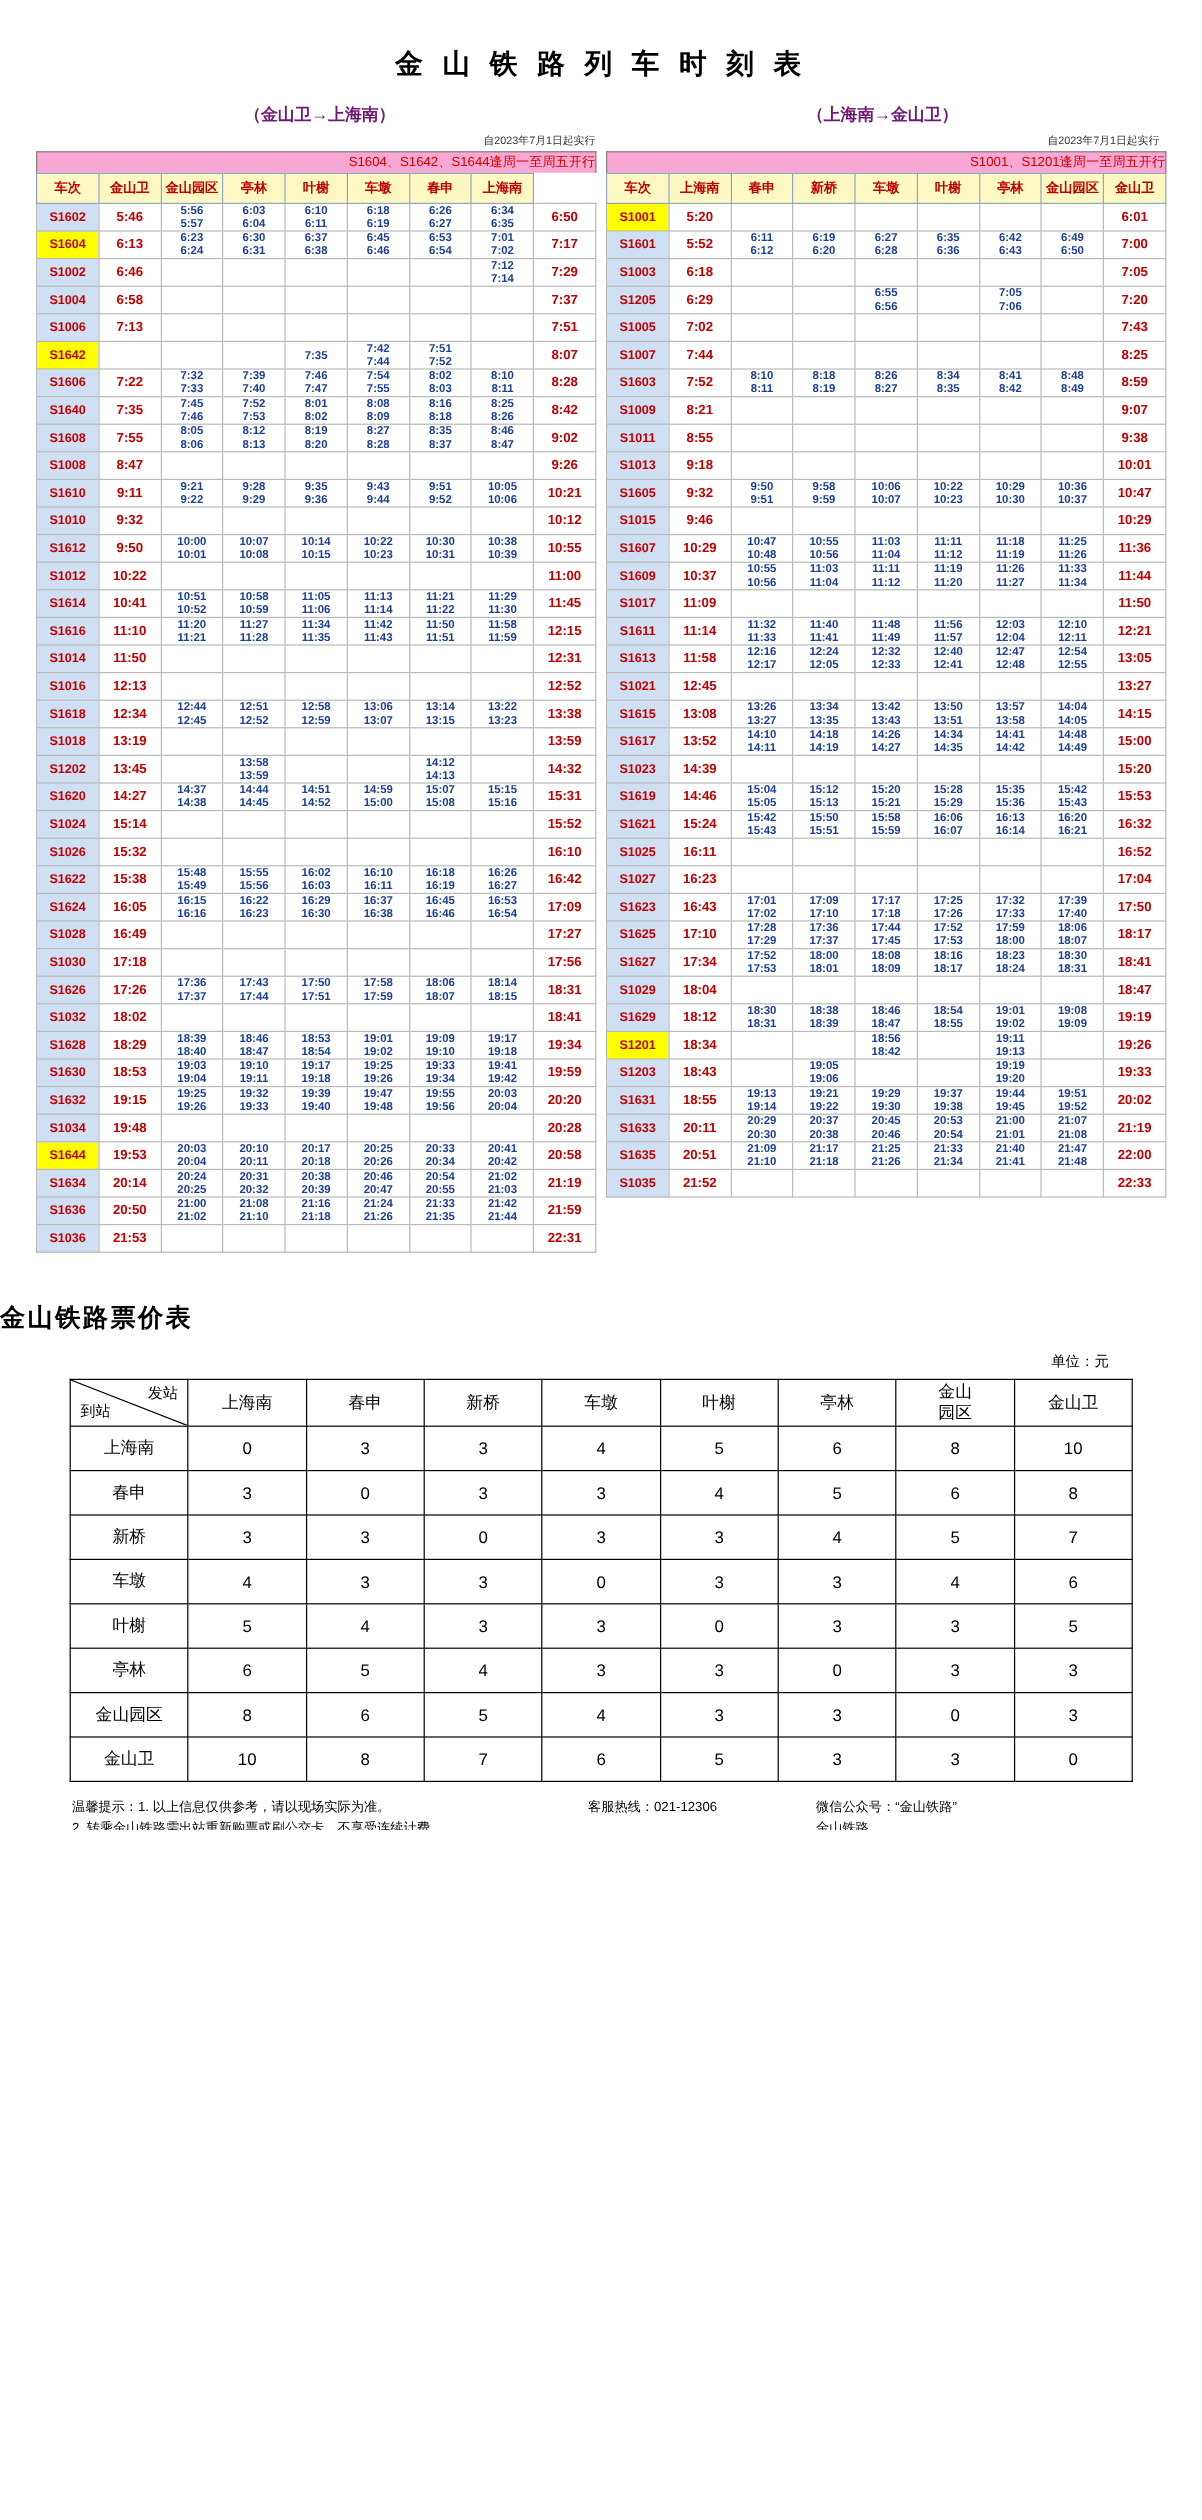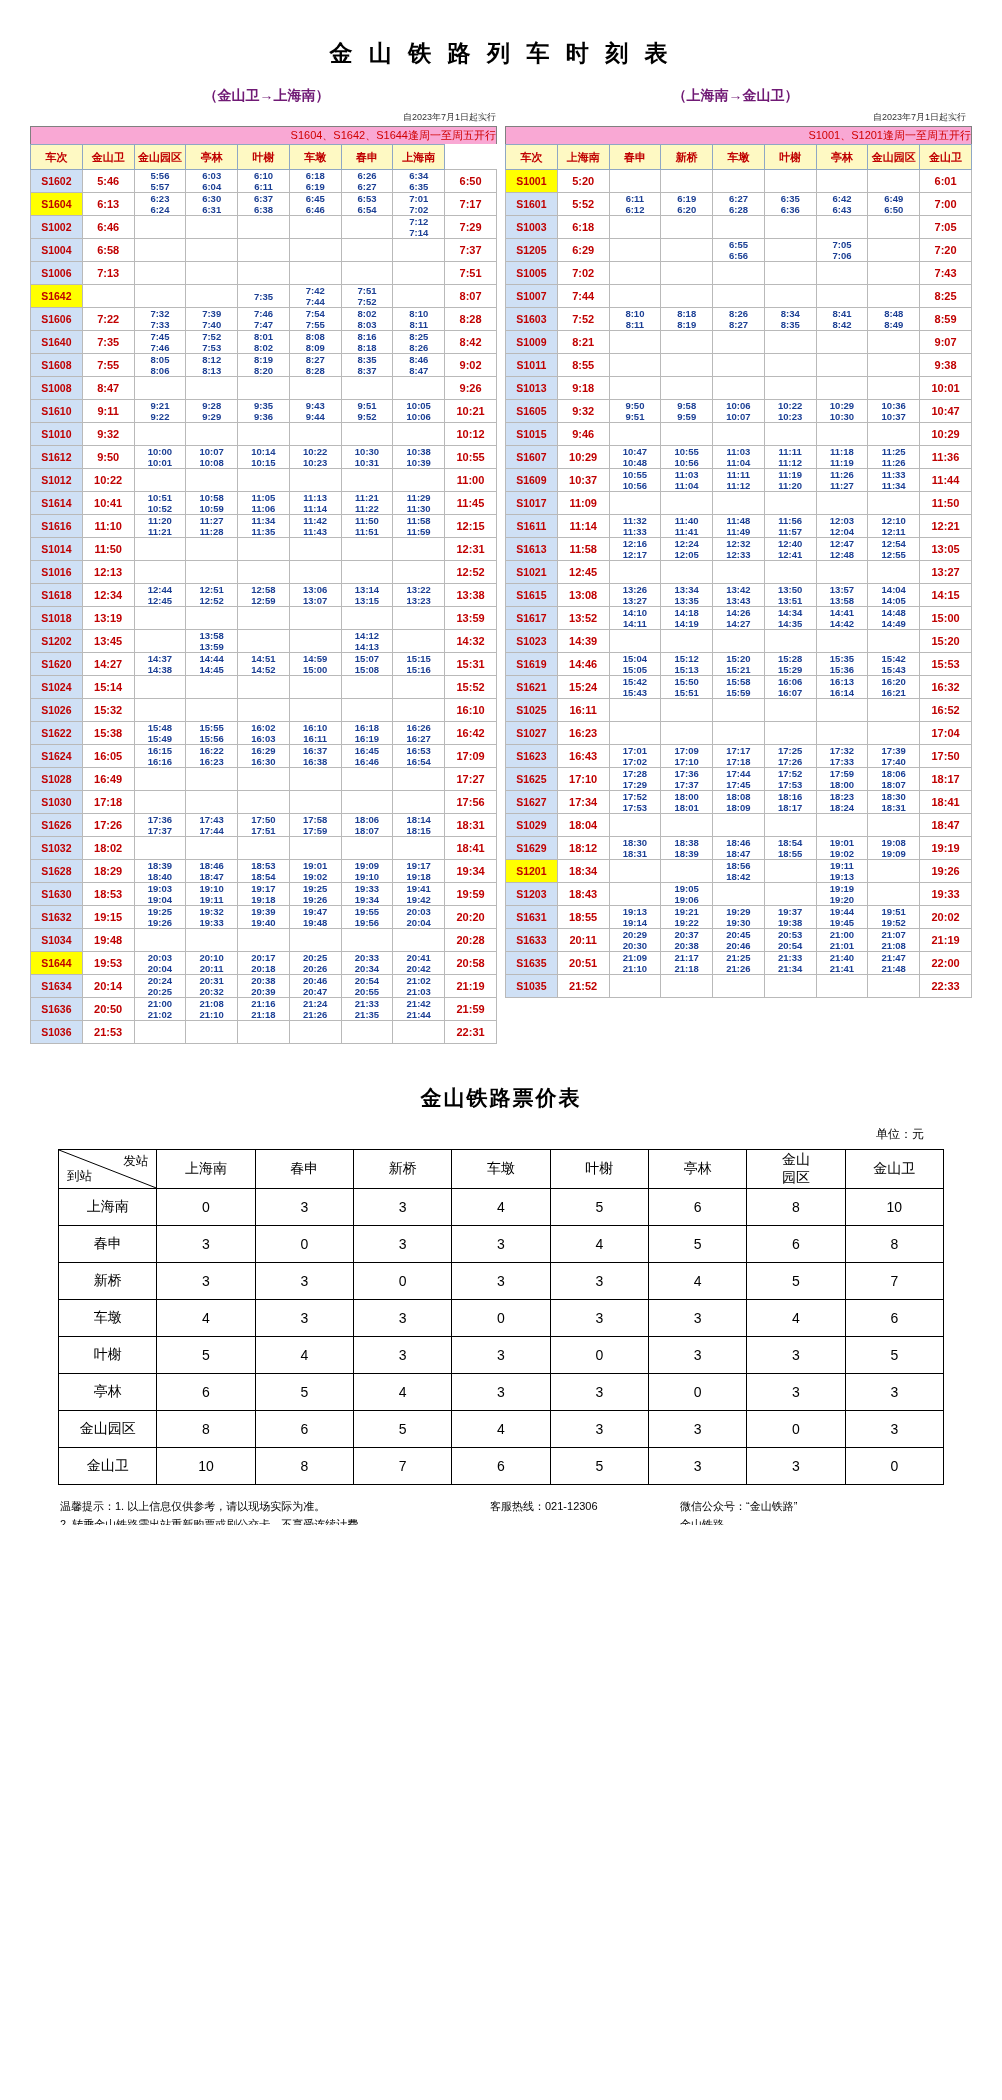--- a/index.html
+++ b/index.html
@@ -47,21 +47,21 @@
   }
   td.train{background:#cfe0f5;color:#c00000;font-size:10.5px;}
   td.train.hl{background:#ffff00;color:#c00000;}
   td.endpt{color:#c00000;font-size:11px;}
   td.mid{color:#1b3f94;font-size:9.5px;}
   .two-line span{display:block;}
   td.rowend{color:#c00000;font-size:11px;}
 
   
   .fare-title{
-    text-align:center;font-size:21px;font-weight:bold;margin-top:40px;letter-spacing:2px;
+    text-align:left;font-size:21px;font-weight:bold;margin-top:40px;letter-spacing:2px;
   }
   .unit{
     text-align:right;padding-right:78px;font-size:12px;margin-top:14px;
   }
   .fare-wrap{padding:0 58px;margin-top:6px;}
   table.fare{
     border-collapse:collapse;width:100%;table-layout:fixed;
   }
   table.fare td,table.fare th{
     border:1px solid #000;text-align:center;height:34px;font-size:14px;

